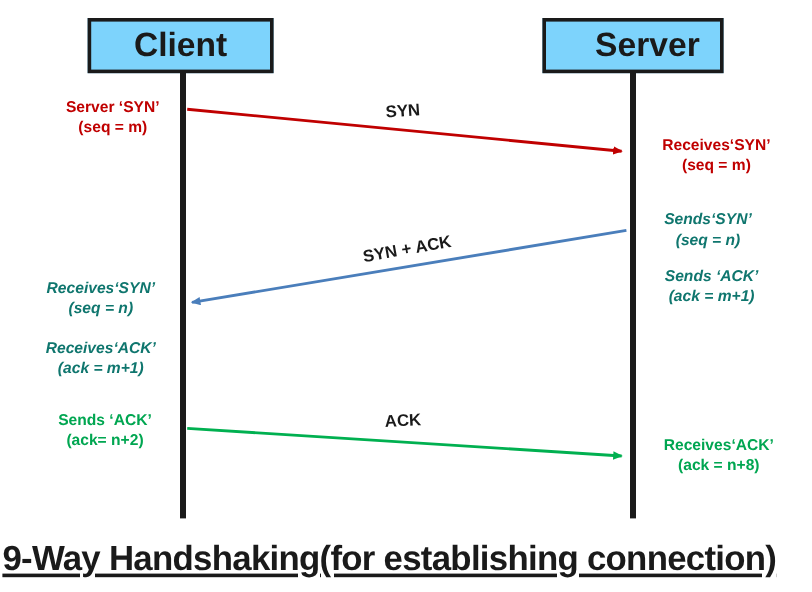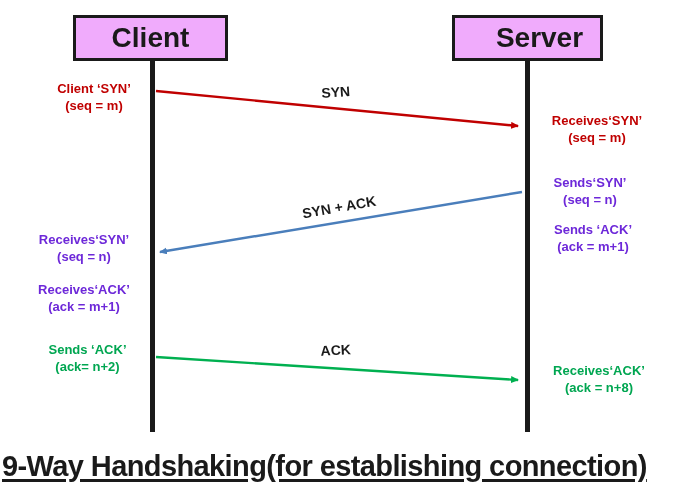--- a/index.html
+++ b/index.html
@@ -9,21 +9,21 @@
     height: 493px;
     background: #ffffff;
     font-family: "Liberation Sans", sans-serif;
     overflow: hidden;
   }
   
   .actor-box {
     position: absolute;
     top: 15px;
     height: 46px;
-    background: #f0abfc;
+    background: #7dd3fc;
     border: 3px solid #1a1a1a;
     display: flex;
     align-items: center;
     justify-content: center;
     font-size: 28px;
     font-weight: bold;
     color: #1a1a1a;
     box-sizing: border-box;
   }
   #client-box { left: 73px; width: 155px; }
@@ -51,21 +51,21 @@
 
   
   .note {
     position: absolute;
     text-align: center;
     font-weight: bold;
     font-size: 13px;
     line-height: 17px;
   }
   .note-red   { color: #c00000; }
-  .note-blue  { color: #6d28d9; }
+  .note-blue  { color: #0f766e; font-style: italic; }
   .note-green { color: #00a651; }
 
   #note-client-sends-syn    { left: 38px;  top: 80px;  width: 112px; }
   #note-server-receives-syn { left: 541px; top: 112px; width: 112px; }
   #note-server-sends-syn    { left: 540px; top: 174px; width: 100px; }
   #note-server-sends-ack    { left: 538px; top: 221px; width: 110px; }
   #note-client-receives-syn { left: 25px;  top: 231px; width: 118px; }
   #note-client-receives-ack { left: 22px;  top: 281px; width: 124px; }
   #note-client-sends-ack    { left: 30px;  top: 341px; width: 115px; }
   #note-server-receives-ack { left: 540px; top: 362px; width: 118px; }
@@ -119,21 +119,21 @@
     <line x1="156" y1="91" x2="518" y2="126" stroke="#c00000" stroke-width="2.4" marker-end="url(#arrow-red)"></line>
     <line x1="522" y1="192" x2="160" y2="252" stroke="#4a7ebb" stroke-width="2.4" marker-end="url(#arrow-blue)"></line>
     <line x1="156" y1="357" x2="518" y2="380" stroke="#00b050" stroke-width="2.4" marker-end="url(#arrow-green)"></line>
 
     <text class="msg-label" x="336" y="97" text-anchor="middle" transform="rotate(-4 336 97)">SYN</text>
     <text class="msg-label" x="340" y="212" text-anchor="middle" transform="rotate(-10 340 212)">SYN + ACK</text>
     <text class="msg-label" x="336" y="355" text-anchor="middle" transform="rotate(-3 336 355)">ACK</text>
   </svg>
 
   <div id="note-client-sends-syn" class="note note-red">
-    <div>Client ‘SYN’</div>
+    <div>Server ‘SYN’</div>
     <div>(seq = m)</div>
   </div>
 
   <div id="note-server-receives-syn" class="note note-red">
     <div>Receives‘SYN’</div>
     <div>(seq = m)</div>
   </div>
 
   <div id="note-server-sends-syn" class="note note-blue">
     <div>Sends‘SYN’</div>

